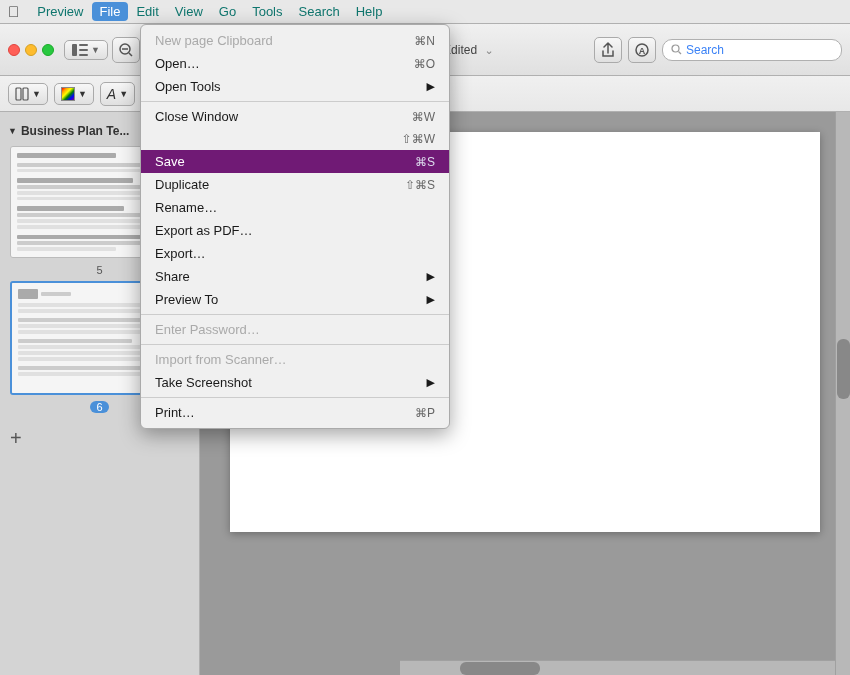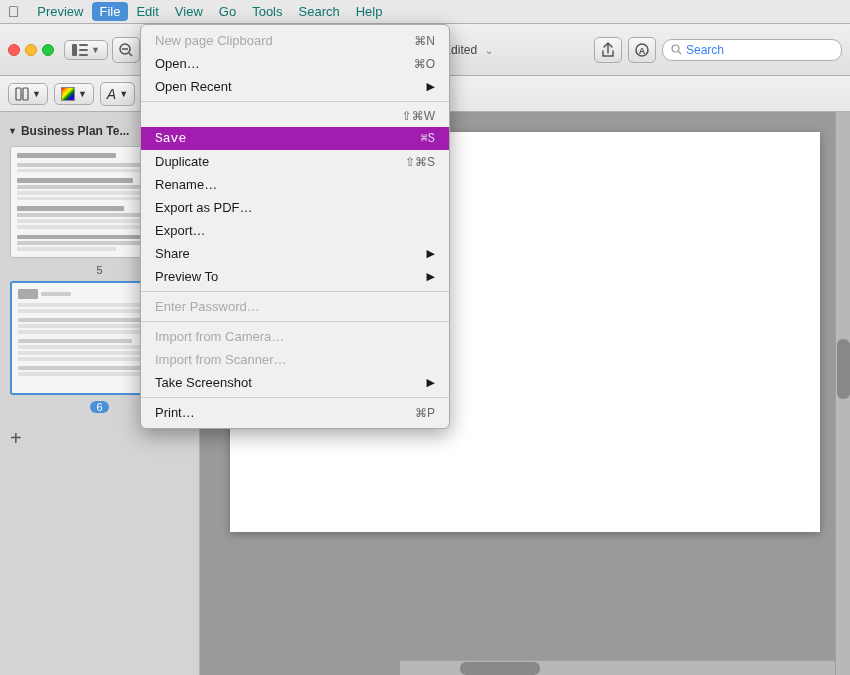--- a/index.html
+++ b/index.html
@@ -280,23 +280,22 @@
     .menu-item {
       display: flex;
       align-items: center;
       padding: 4px 14px;
       font-size: 13px;
       color: #1a1a1a;
       cursor: default;
       position: relative;
     }
     .menu-item.highlighted {
-      background: #a21caf;
+      background: #701a75;
       color: white;
-      font-family: Liberation Mono, monospace;
     }
     .menu-item.disabled {
       color: #aaa;
       cursor: default;
     }
     .menu-item .shortcut {
       margin-left: auto;
       font-size: 12px;
       color: #666;
     }
@@ -483,25 +482,29 @@
     <span>New page Clipboard</span>
     <span class="shortcut">⌘N</span>
   </div>
 
   <div class="menu-item">
     <span>Open…</span>
     <span class="shortcut">⌘O</span>
   </div>
 
   <div class="menu-item">
-    <span>Open Recent</span>
+    <span>Open Tools</span>
     <span class="arrow">▶</span>
   </div>
   <div class="menu-divider"></div>
 
+  <div class="menu-item">
+    <span>Close Window</span>
+    <span class="shortcut">⌘W</span>
+  </div>
 
   <div class="menu-item">
     <span class="shortcut">⇧⌘W</span>
   </div>
 
   <div class="menu-item highlighted">
     <span>Save</span>
     <span class="shortcut">⌘S</span>
   </div>
 
@@ -532,23 +535,20 @@
     <span>Preview To</span>
     <span class="arrow">▶</span>
   </div>
   <div class="menu-divider"></div>
 
   <div class="menu-item disabled">
     <span>Enter Password…</span>
   </div>
   <div class="menu-divider"></div>
 
-  <div class="menu-item disabled">
-    <span>Import from Camera…</span>
-  </div>
 
   <div class="menu-item disabled">
     <span>Import from Scanner…</span>
   </div>
 
   <div class="menu-item">
     <span>Take Screenshot</span>
     <span class="arrow">▶</span>
   </div>
   <div class="menu-divider"></div>

